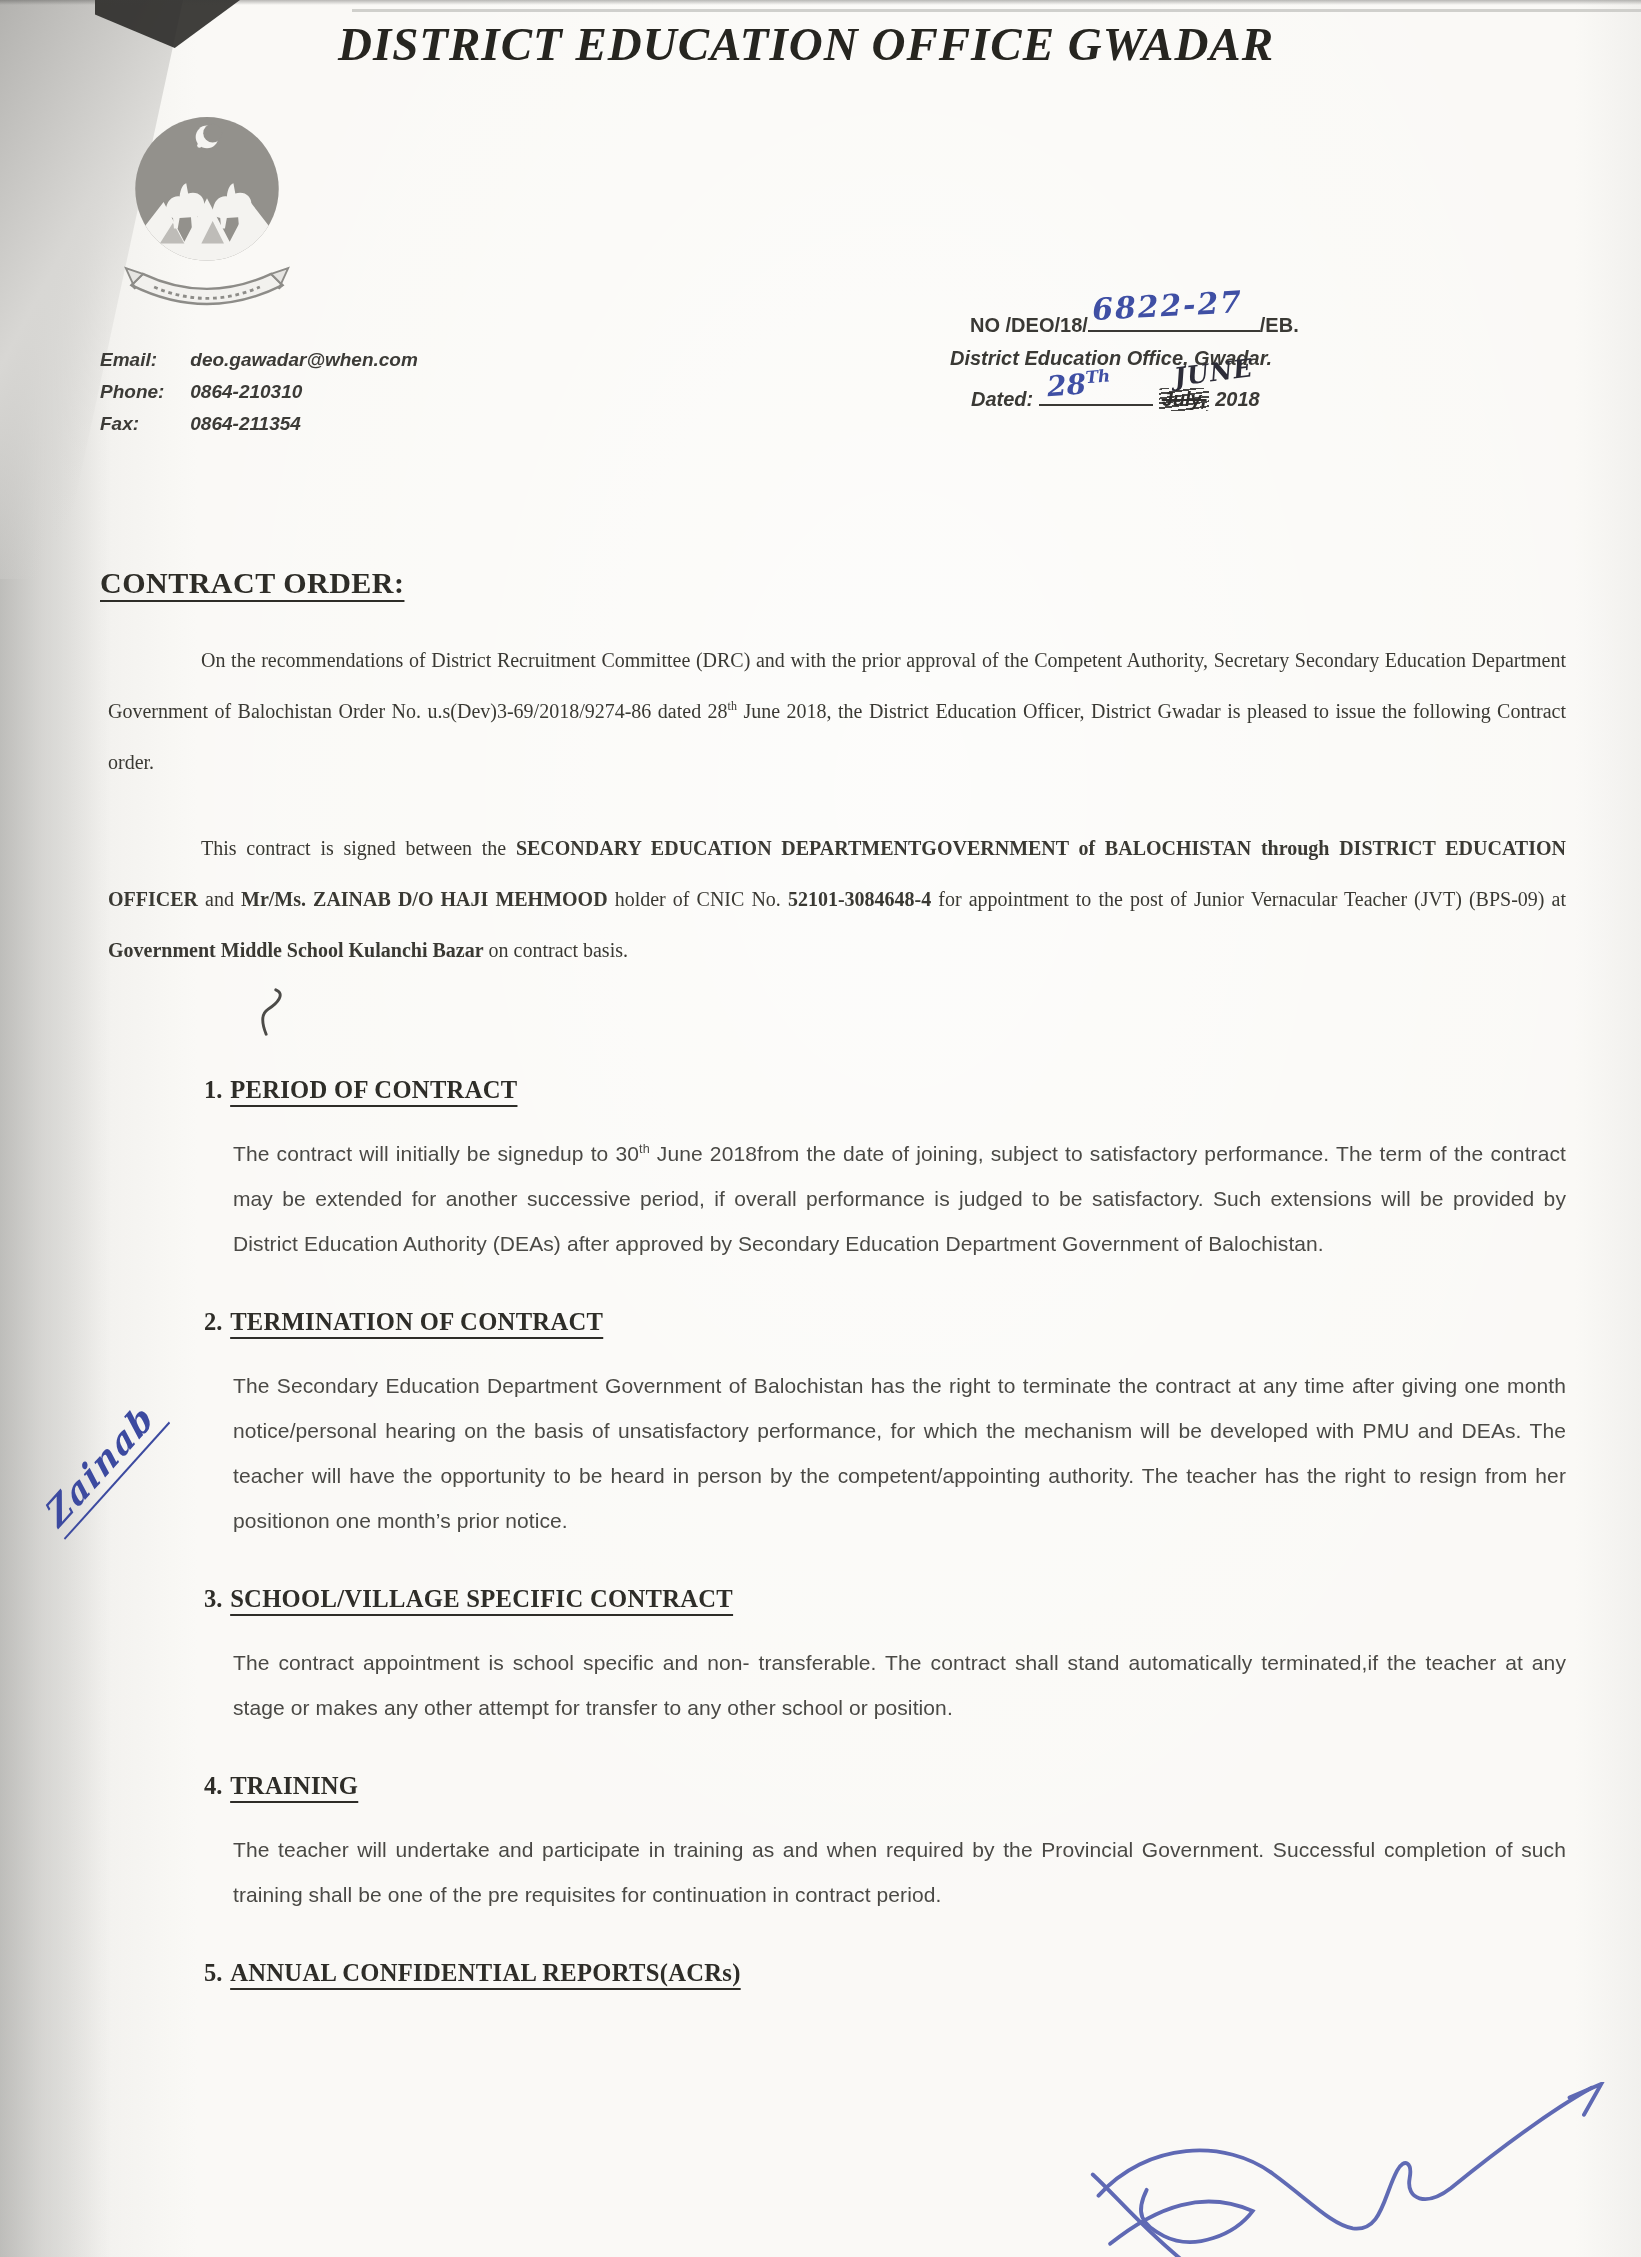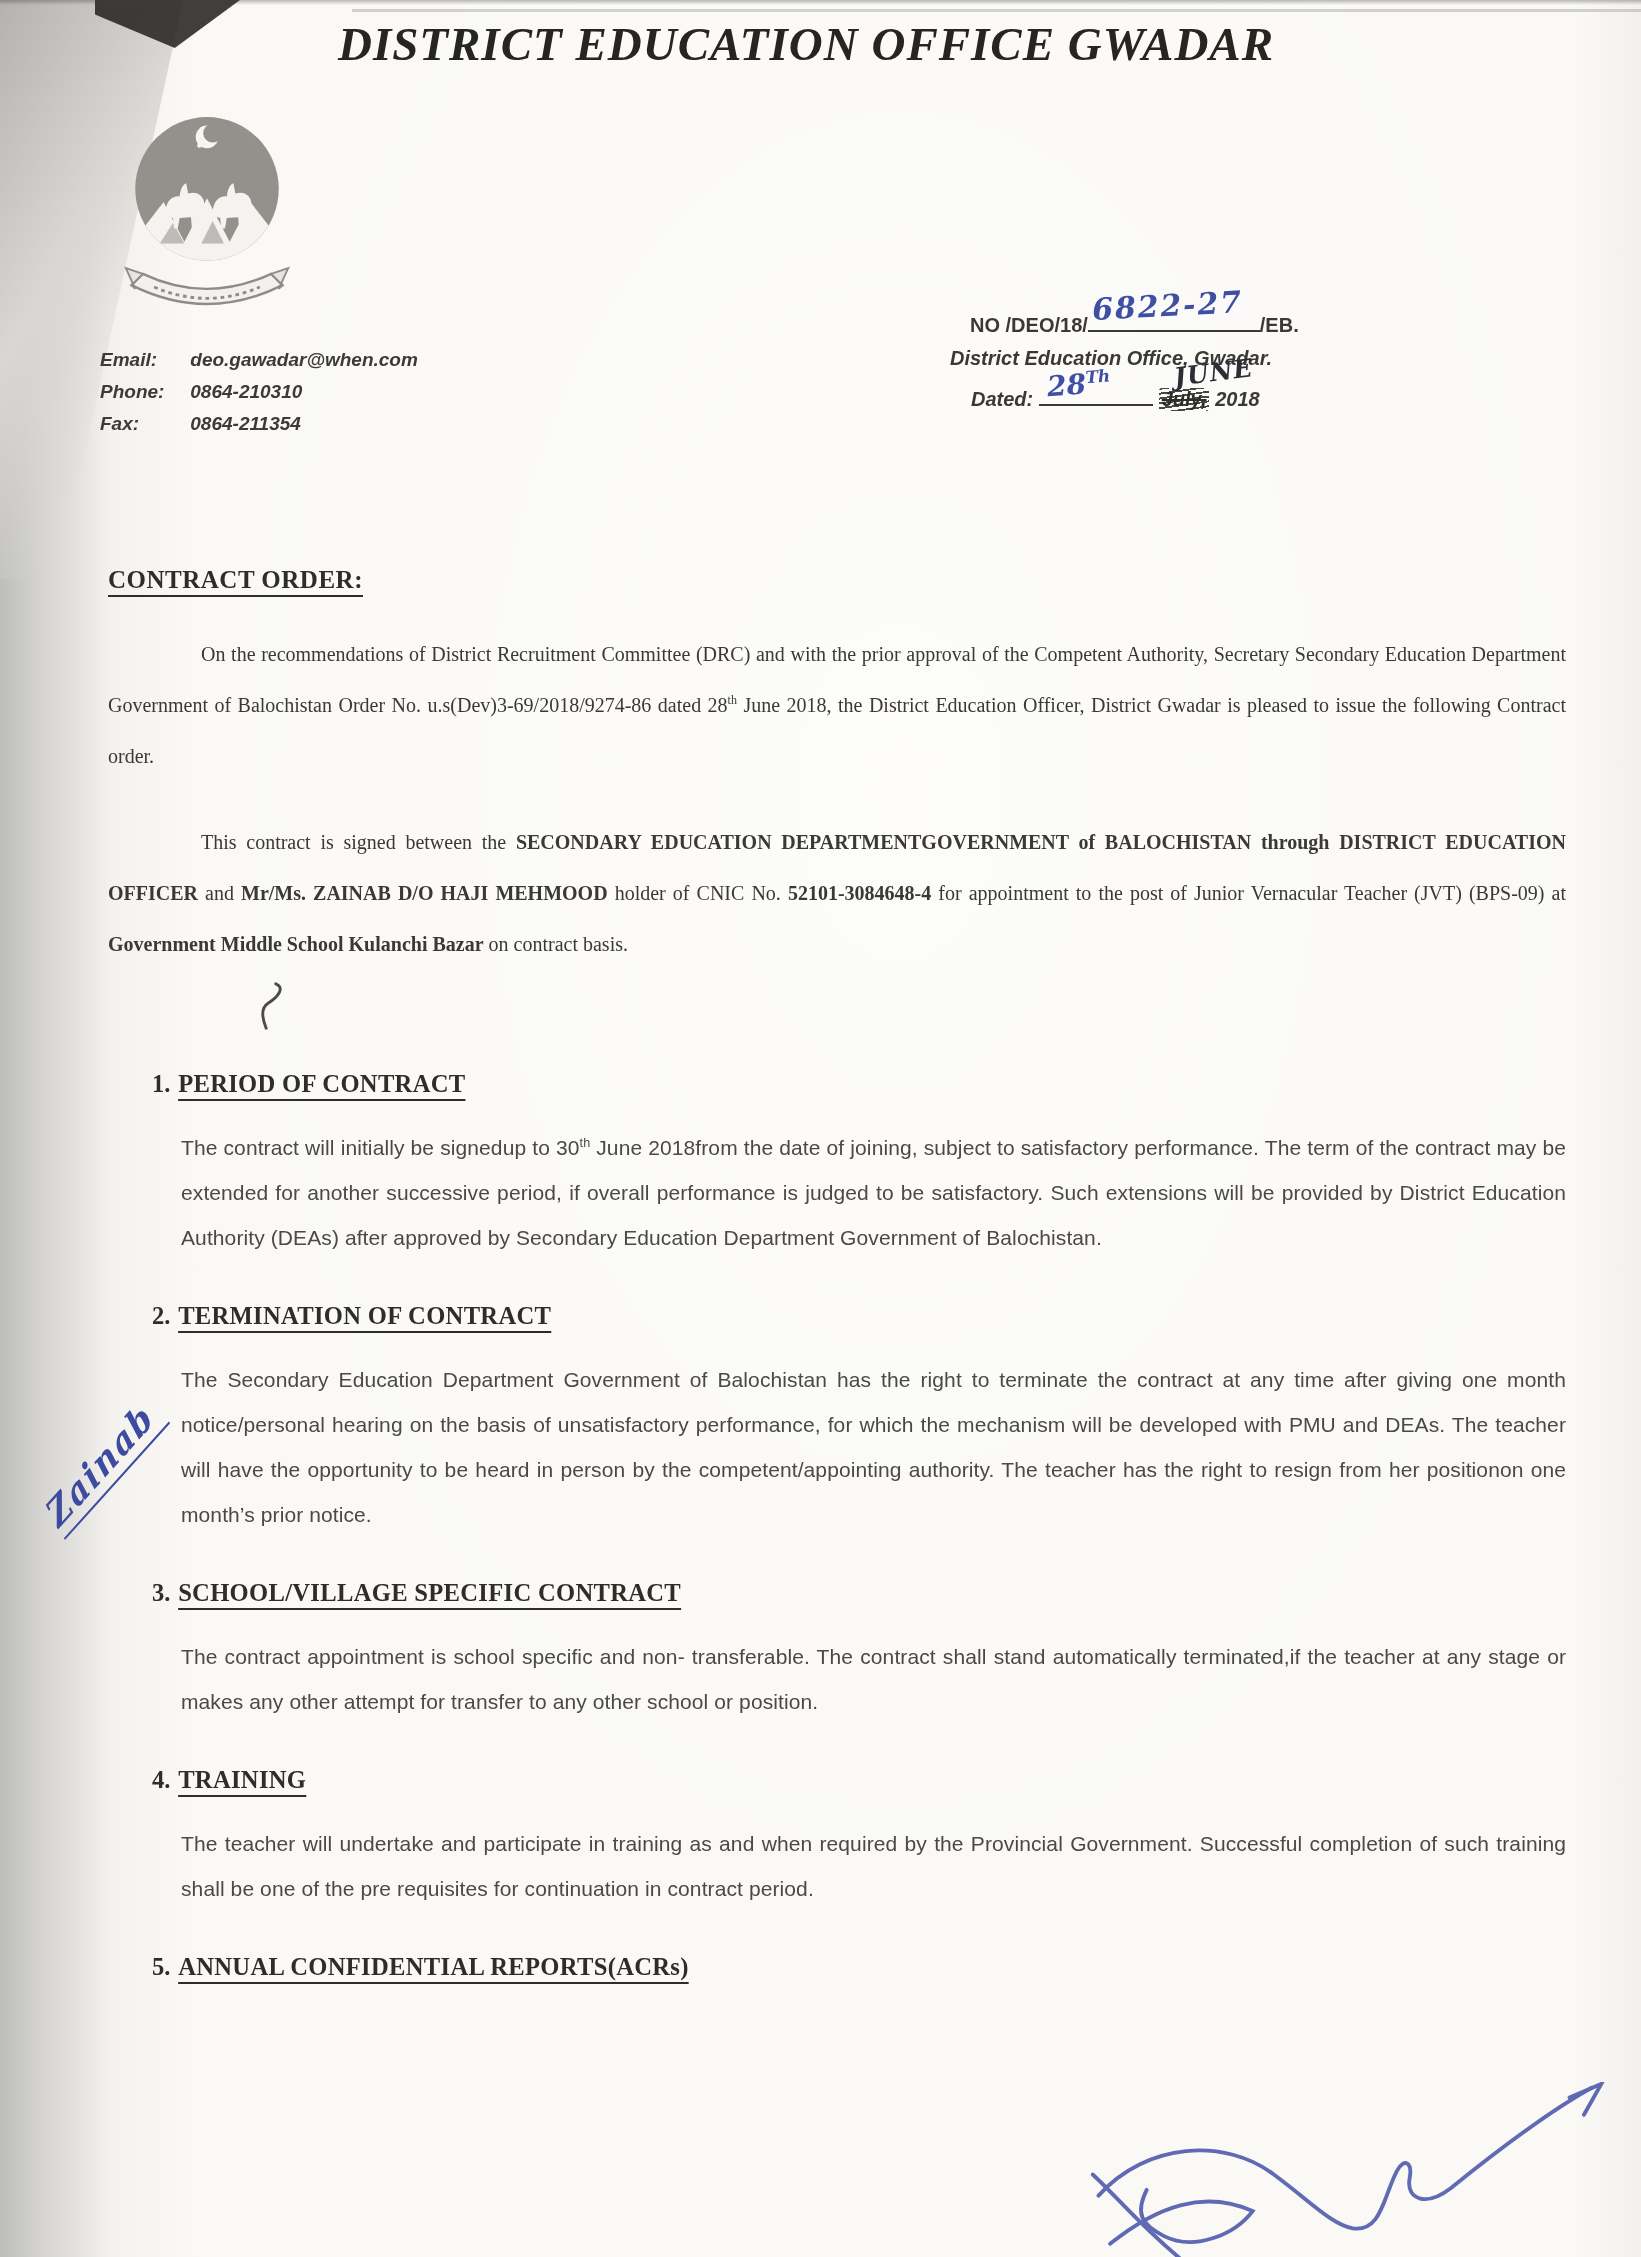--- a/index.html
+++ b/index.html
@@ -49,26 +49,26 @@
   .hw-june{position:absolute;left:224px;top:-21px;font-family:"DejaVu Serif",serif;font-style:italic;
     font-weight:bold;color:#2d2d38;font-size:25px;transform:rotate(-7deg);letter-spacing:1px;}
   .scribble{display:inline-block;color:#2e2d2b;position:relative;padding:0 2.9px;margin-right:5.8px;
     background:repeating-linear-gradient(172deg,rgba(40,39,37,.85) 0 1.9px,rgba(40,39,37,0) 1.9px 4.8px);
     border-radius:2.9px;text-decoration:line-through;}
   sup{font-size:60%;line-height:0;}
 
   
   .content{position:relative;padding:0 75px 0 100px;}
   .h-underline{font-weight:bold;text-decoration:underline;text-decoration-thickness:2.4px;text-underline-offset:6.8px;}
-  .contract-heading{margin:25px 0 0 8px;font-size:25px;letter-spacing:0.5px;color:#2e2d28;}
+  .contract-heading{margin:25px 0 0 0;font-size:30px;letter-spacing:0.5px;color:#2e2d28;}
   .para{margin:35px 0 0 8px;font-size:20px;line-height:51px;text-align:justify;text-indent:93px;color:#3a3933;}
   .terms-heading{margin:37px 0 0 0;font-size:26px;line-height:60px;letter-spacing:0.4px;color:#2e2d28;max-width:1419px;}
   .squiggle{position:relative;left:141px;top:9.7px;height:54px;width:58px;}
 
-  .section{margin-left:52px;}
+  .section{margin-left:104px;}
   .sec-head{margin-top:42px;font-size:24.6px;color:#2e2d28;}
   .sec-num{font-weight:bold;margin-right:7.7px;}
   .sec-title{font-weight:bold;text-decoration:underline;text-decoration-thickness:2.4px;text-underline-offset:6.8px;letter-spacing:0.3px;}
   .sec-body{margin:27px 0 0 29px;font-family:"Liberation Sans",sans-serif;font-size:21px;
     line-height:45px;text-align:justify;color:#4a4945;letter-spacing:0.1px;}
 
   
   .margin-sig{position:absolute;left:25px;top:1441px;transform:rotate(-48deg) skewX(-10deg);
     font-family:"DejaVu Serif",serif;font-style:italic;font-weight:bold;font-size:35px;color:#3c4aa0;
     border-bottom:2.9px solid #3c4aa0;padding:0 9.7px 1.9px 1.9px;letter-spacing:1.9px;}

